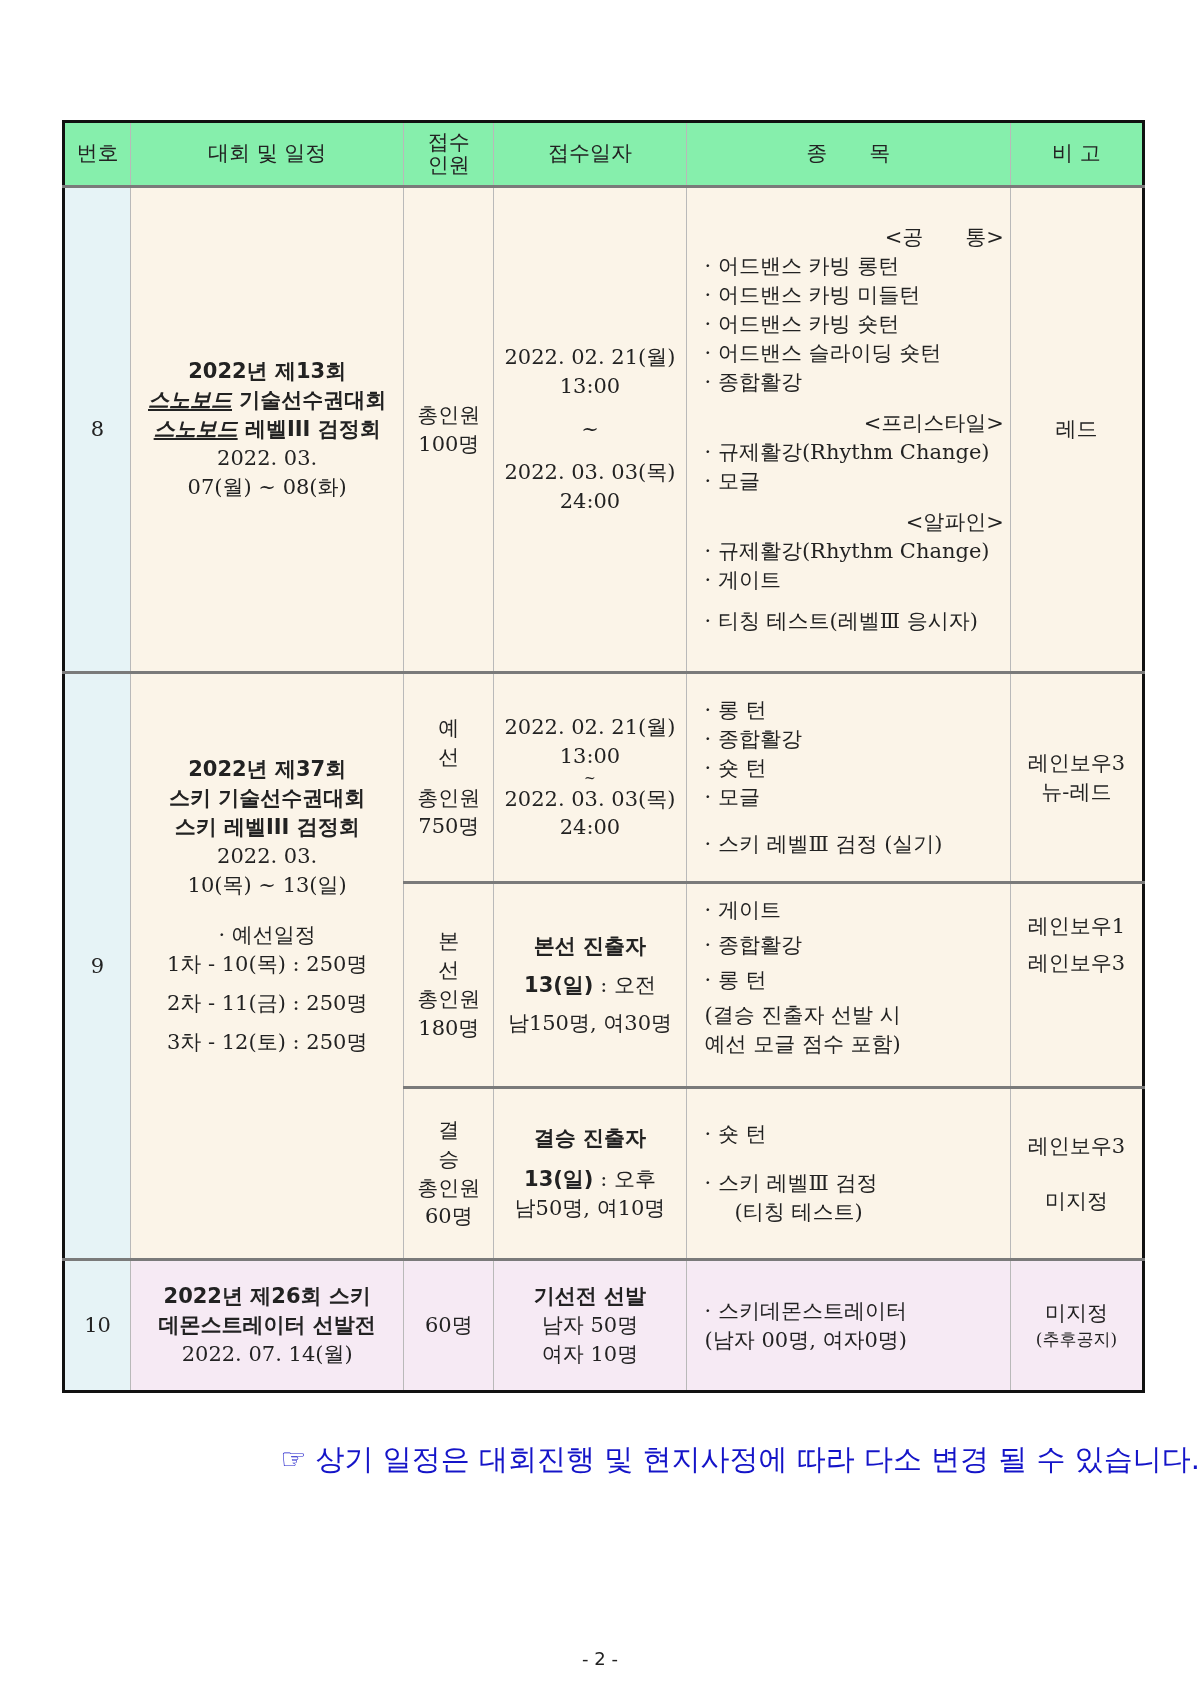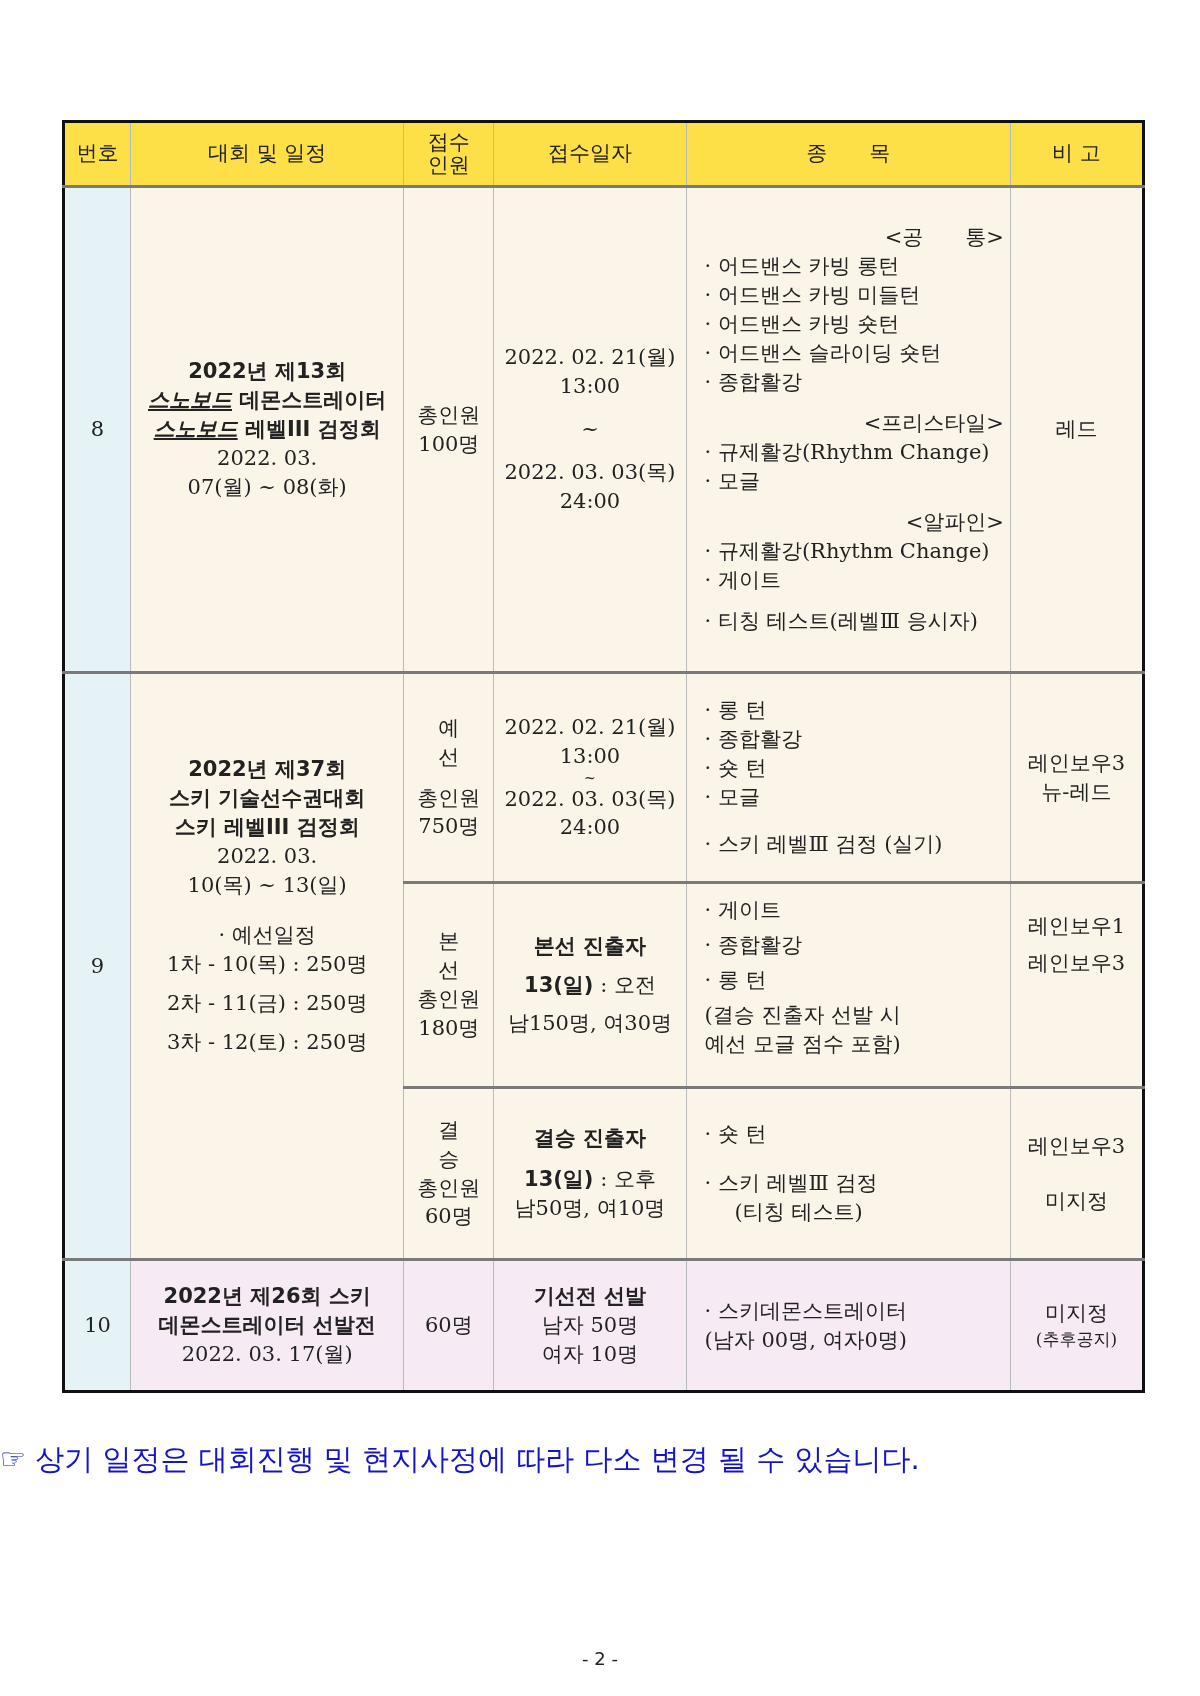--- a/index.html
+++ b/index.html
@@ -4,33 +4,33 @@
 <style>
   html, body { margin: 0; padding: 0; background: #ffffff; }
   body { width: 1200px; height: 1696px; position: relative; font-family: "DejaVu Serif", "Liberation Serif", serif; color: #222; }
   .page { position: absolute; left: 0; top: 0; width: 1200px; height: 1696px; }
   table.sched {
     position: absolute; left: 62px; top: 120px; width: 1083px;
     border-collapse: collapse; border: 3px solid #111; table-layout: fixed;
     font-size: 21px; line-height: 1.38;
   }
   table.sched td, table.sched th { border: 1px solid #b9b9b9; text-align: center; vertical-align: middle; padding: 0 6px; }
-  table.sched th { background: #fde047; font-weight: normal; height: 62px; font-family: "DejaVu Sans", "Liberation Sans", sans-serif; font-size: 21px; line-height: 1.1; }
+  table.sched th { background: #86efac; font-weight: normal; height: 62px; font-family: "DejaVu Sans", "Liberation Sans", sans-serif; font-size: 21px; line-height: 1.1; }
   tr.group-sep > td { border-top: 3px solid #7a7a7a; }
   tr.sub-sep > td.subcell { border-top: 3px solid #7a7a7a; }
   td.num { background: #e6f3f6; }
   td.cream { background: #fbf4e8; }
   td.pink { background: #f6eaf4; }
   .b { font-weight: bold; font-family: "DejaVu Sans", "Liberation Sans", sans-serif; }
   .u { text-decoration: underline; font-style: italic; }
   .left { text-align: left !important; padding-left: 18px !important; }
   .sec { display: block; text-align: right; }
   .gap { height: 12px; }
   .small { font-size: 17px; text-align: center; }
-  .notice { position: absolute; left: 0; width: 1200px; top: 1440px; text-align: left; color: #1414c8; font-size: 29px; font-family: "DejaVu Sans", "Liberation Sans", sans-serif; }
+  .notice { position: absolute; left: 0; width: 1200px; top: 1440px; text-align: right; color: #1414c8; font-size: 29px; font-family: "DejaVu Sans", "Liberation Sans", sans-serif; }
   .pagenum { position: absolute; left: 0; width: 1200px; top: 1648px; text-align: center; font-size: 18px; font-family: "DejaVu Sans", "Liberation Sans", sans-serif; }
   .vt { display: block; }
 </style>
 </head>
 <body>
 
 <div class="page">
 <table class="sched">
   <colgroup>
     <col style="width:67px">
@@ -52,21 +52,21 @@
       <th>종　　목</th>
       <th>비 고</th>
     </tr>
   </thead>
   <tbody>
 
     <tr class="group-sep" style="height:486px">
       <td class="num">8</td>
       <td class="cream">
         <span class="vt b">2022년 제13회</span>
-        <span class="vt b"><span class="u">스노보드</span><span> 데몬스트레이터</span></span>
+        <span class="vt b"><span class="u">스노보드</span><span> 기술선수권대회</span></span>
         <span class="vt b"><span class="u">스노보드</span><span> 레벨III 검정회</span></span>
         <span class="vt">2022. 03.</span>
         <span class="vt">07(월) ~ 08(화)</span>
       </td>
       <td class="cream">
         <span class="vt">총인원</span>
             <span class="vt">100명</span>
       </td>
       <td class="cream">
         <span class="vt">2022. 02. 21(월)</span>
@@ -185,21 +185,21 @@
         <span class="vt" style="margin-bottom:26px">레인보우3</span>
         <span class="vt">미지정</span>
       </td>
     </tr>
 
     <tr class="group-sep" style="height:132px">
       <td class="num">10</td>
       <td class="pink">
         <span class="vt b">2022년 제26회 스키</span>
         <span class="vt b">데몬스트레이터 선발전</span>
-        <span class="vt">2022. 03. 17(월)</span>
+        <span class="vt">2022. 07. 14(월)</span>
       </td>
       <td class="pink">60명</td>
       <td class="pink">
         <span class="vt b">기선전 선발</span>
         <span class="vt">남자 50명</span>
         <span class="vt">여자 10명</span>
       </td>
       <td class="pink left">
         <span class="vt">· 스키데몬스트레이터</span>
         <span class="vt">(남자 00명, 여자0명)</span>

